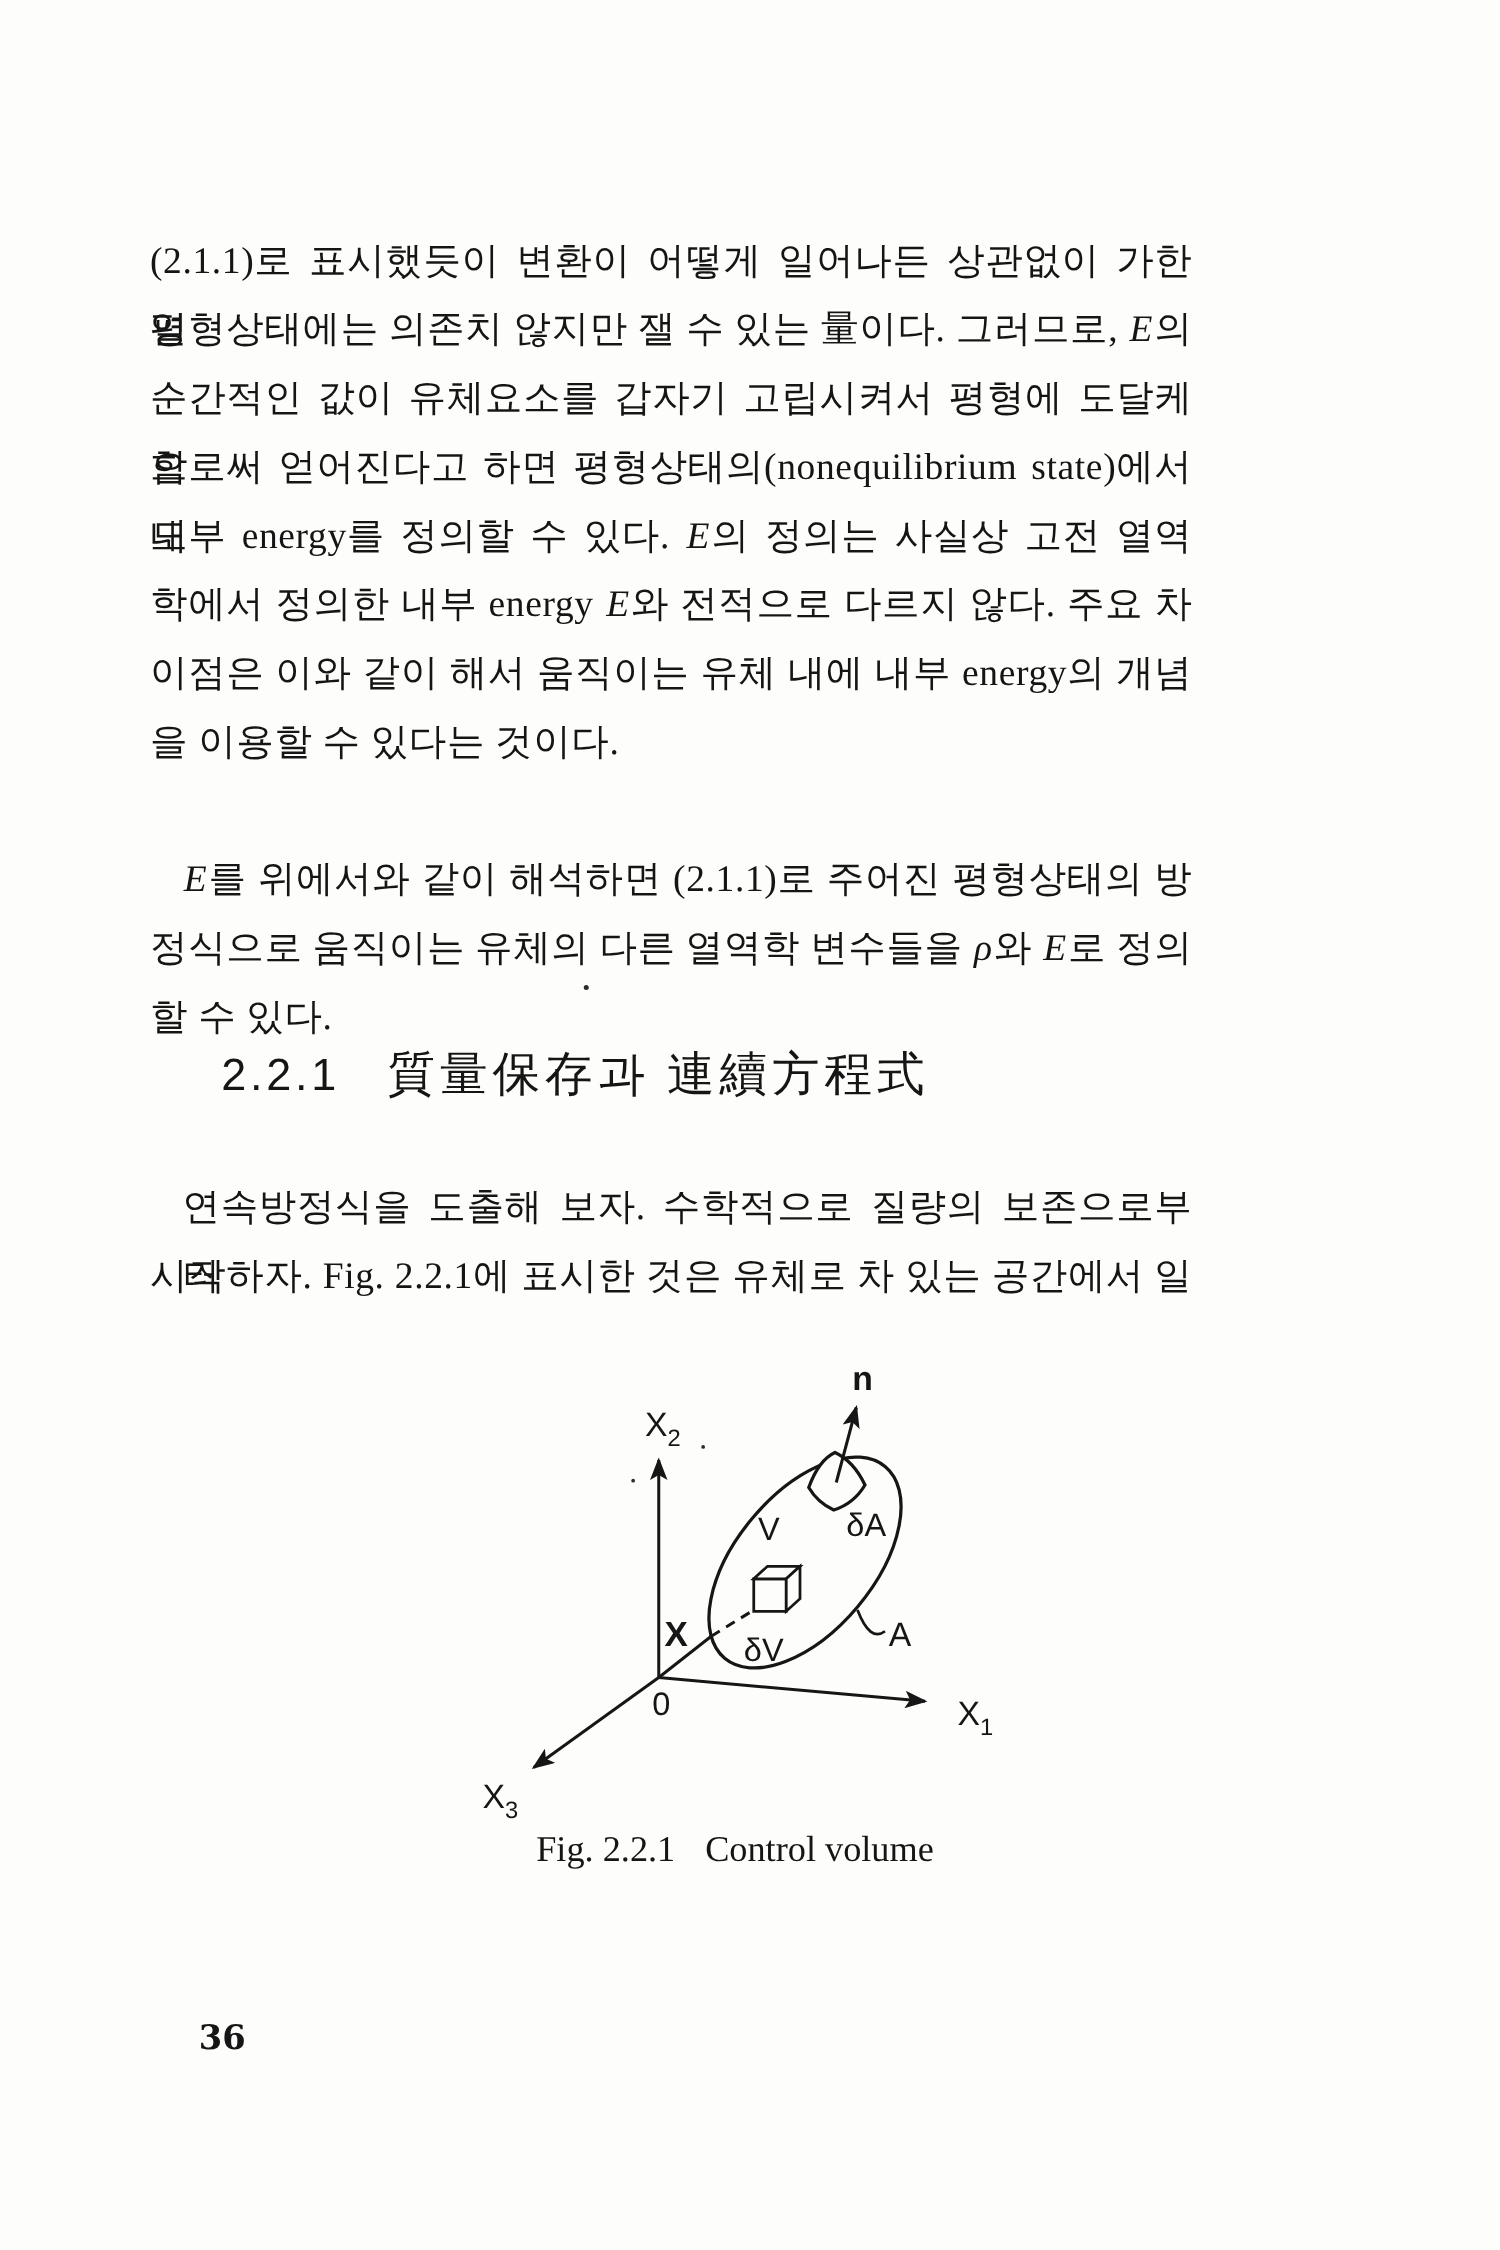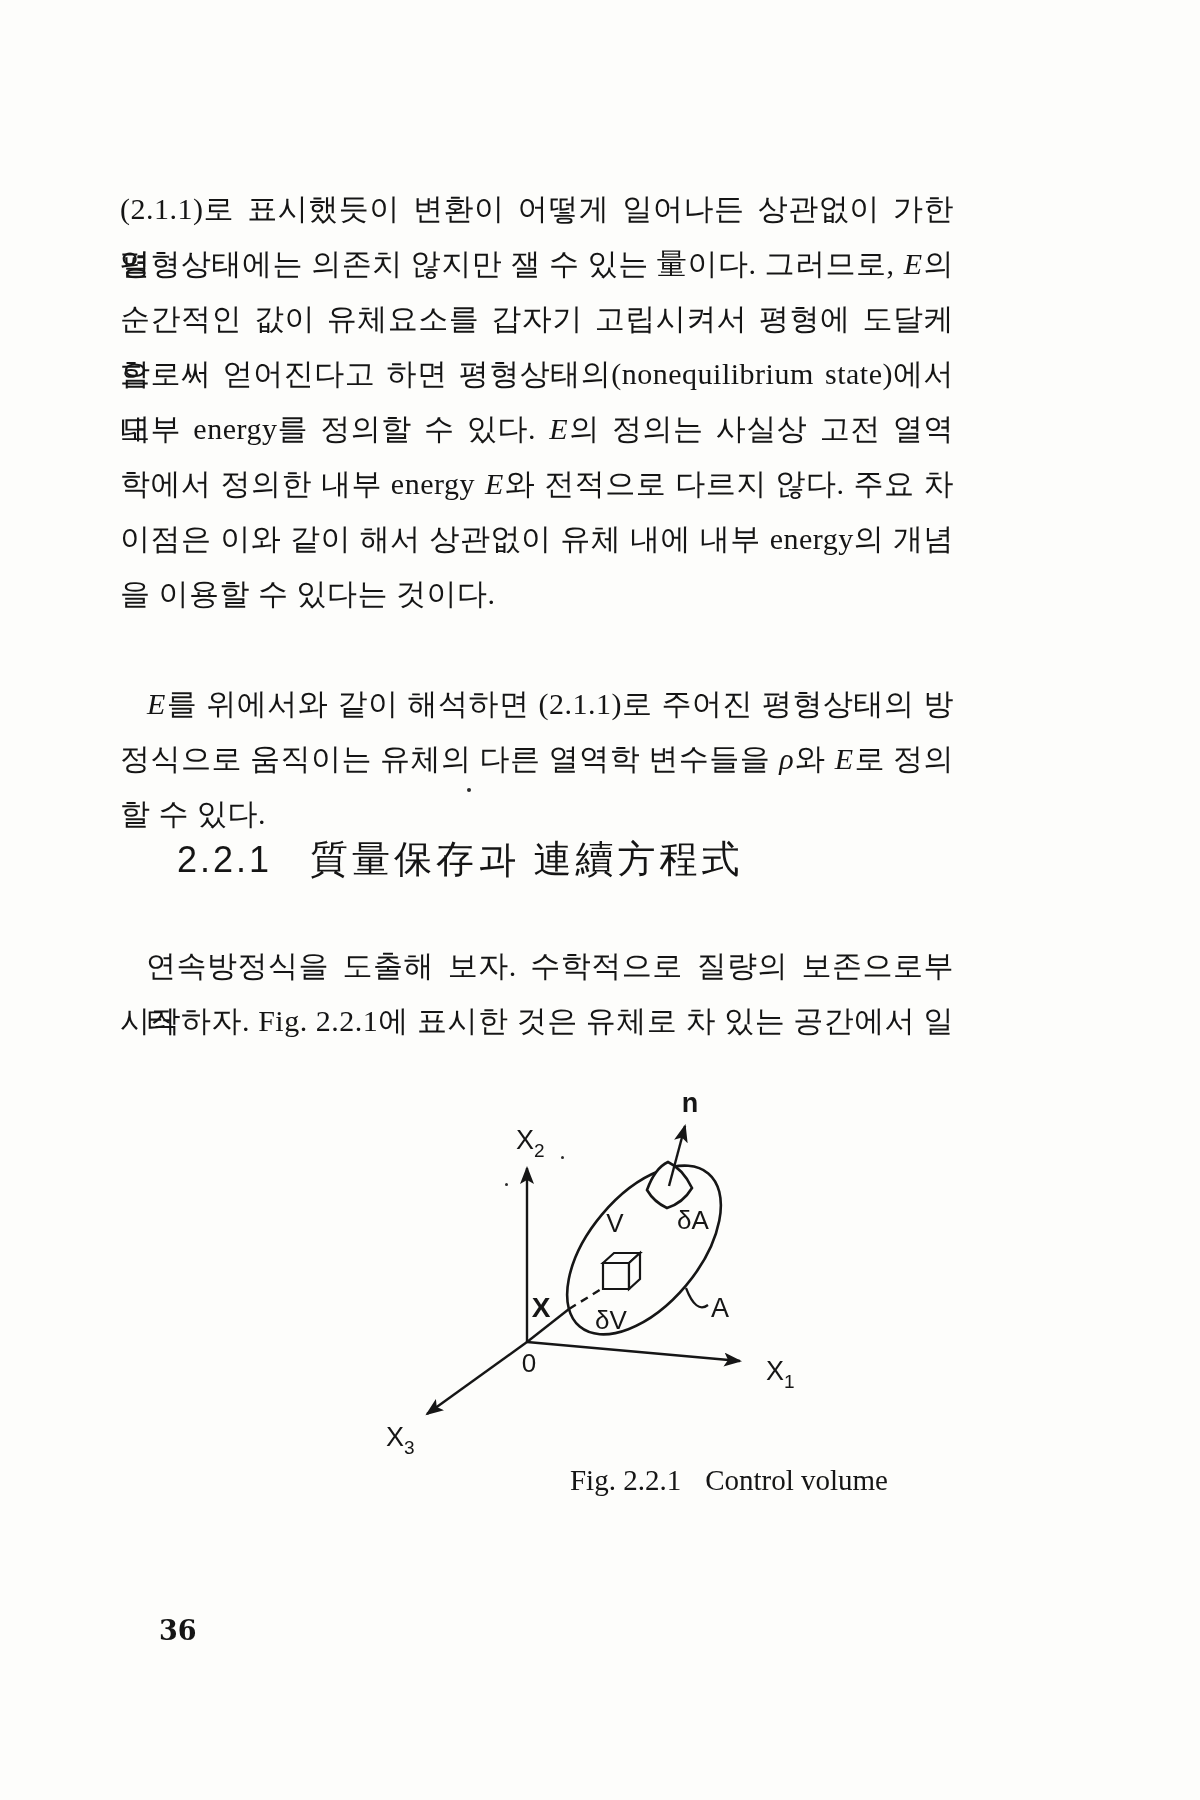--- a/index.html
+++ b/index.html
@@ -41,21 +41,21 @@
     margin-right:38px;
     font-family:"Liberation Sans","DejaVu Sans",sans-serif;
   }
   .heading .ttl{
     font-size:38px;
     letter-spacing:4px;
   }
   .figure-svg{ position:absolute;left:300px;top:1050px; }
   .fig-caption{
     position:absolute;left:288px;top:1464px;width:600px;
-    text-align:right;font-size:29px;
+    text-align:center;font-size:29px;
     white-space:nowrap;
   }
   .fig-caption .gap{ display:inline-block;width:24px; }
   .page-number{
     position:absolute;left:159px;top:1615px;
     font-size:27px;font-weight:bold;
     font-family:"DejaVu Serif","Liberation Serif",serif;
   }
   .speck{
     position:absolute;background:#2b2b2b;border-radius:50%;
@@ -73,21 +73,21 @@
 
 <div class="page">
 
   <div class="textcol" style="top:181px">
     <div class="line fill">(2.1.1)로 표시했듯이 변환이 어떻게 일어나든 상관없이 가한 열</div>
     <div class="line fill">평형상태에는 의존치 않지만 잴 수 있는 量이다. 그러므로, <span class="var">E</span>의</div>
     <div class="line fill">순간적인 값이 유체요소를 갑자기 고립시켜서 평형에 도달케 함</div>
     <div class="line fill">으로써 얻어진다고 하면 평형상태의(nonequilibrium state)에서도</div>
     <div class="line fill">내부 energy를 정의할 수 있다. <span class="var">E</span>의 정의는 사실상 고전 열역</div>
     <div class="line fill">학에서 정의한 내부 energy <span class="var">E</span>와 전적으로 다르지 않다. 주요 차</div>
-    <div class="line fill">이점은 이와 같이 해서 상관없이 유체 내에 내부 energy의 개념</div>
+    <div class="line fill">이점은 이와 같이 해서 움직이는 유체 내에 내부 energy의 개념</div>
     <div class="line end">을 이용할 수 있다는 것이다.</div>
   </div>
 
   <div class="textcol" style="top:676px">
     <div class="line fill indent"><span class="var">E</span>를 위에서와 같이 해석하면 (2.1.1)로 주어진 평형상태의 방</div>
     <div class="line fill">정식으로 움직이는 유체의 다른 열역학 변수들을 <span class="var">ρ</span>와 <span class="var">E</span>로 정의</div>
     <div class="line end">할 수 있다.</div>
   </div>
 
   <h2 class="heading" style="margin:0;">

